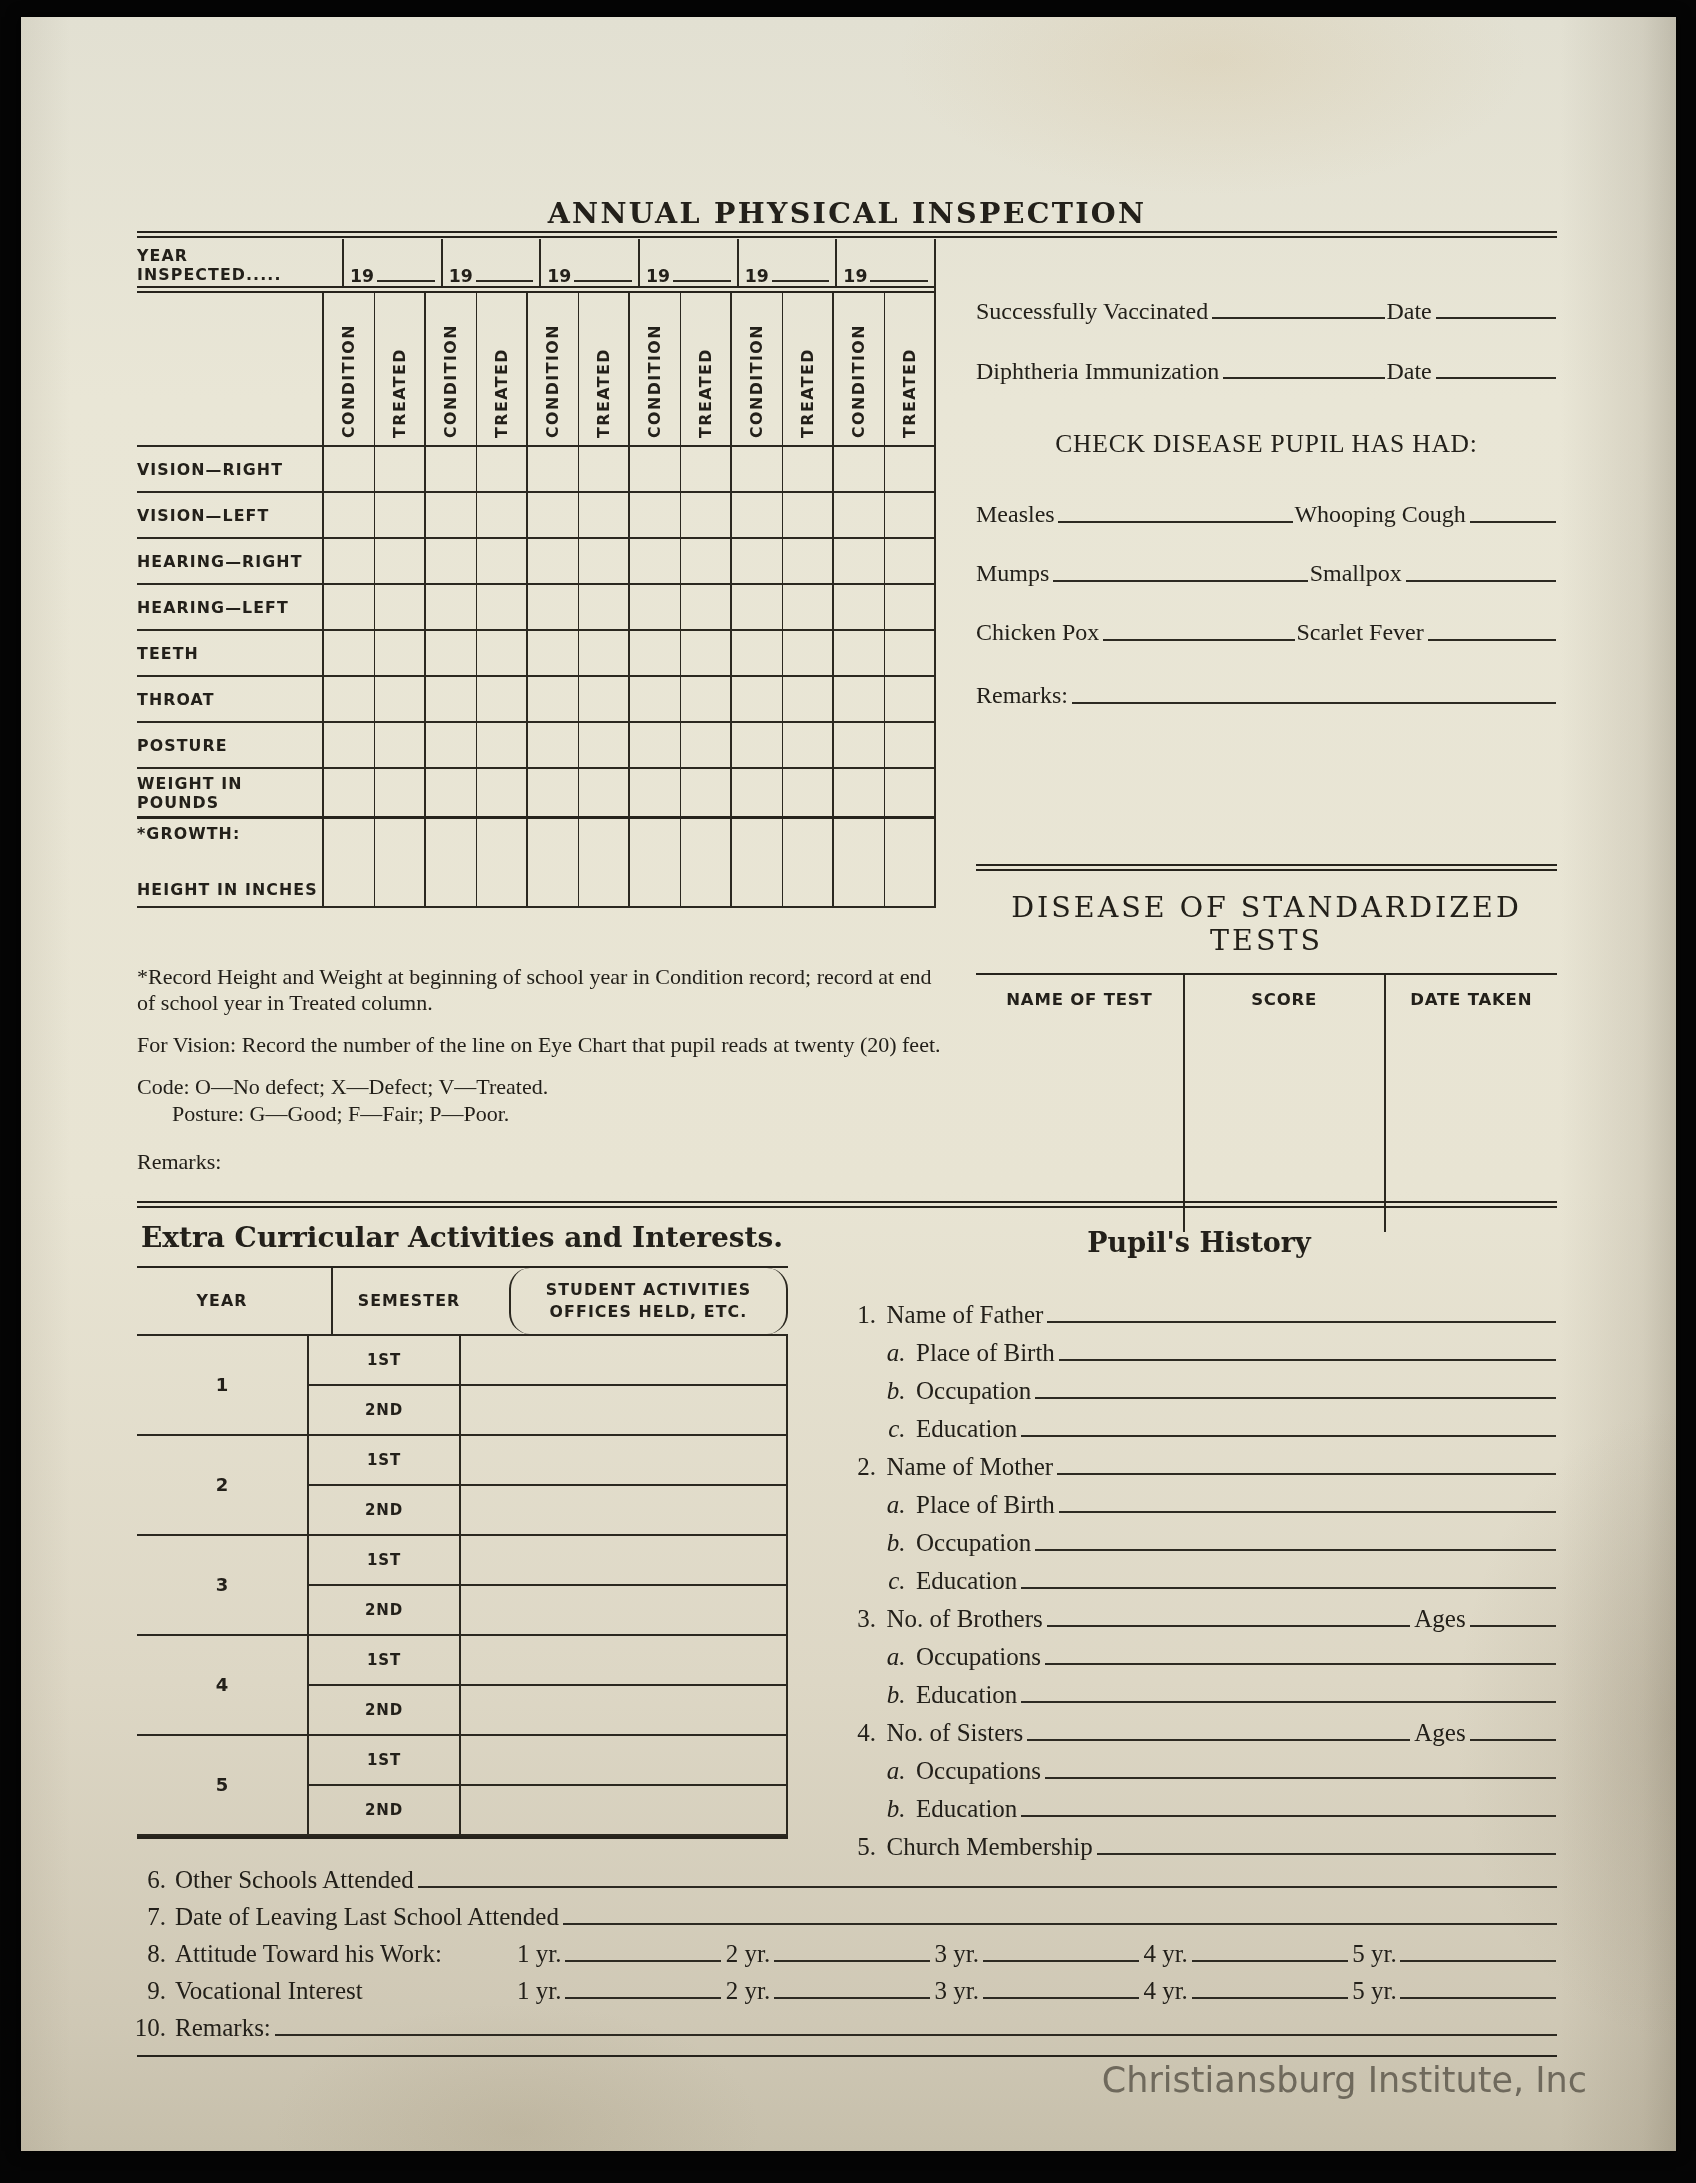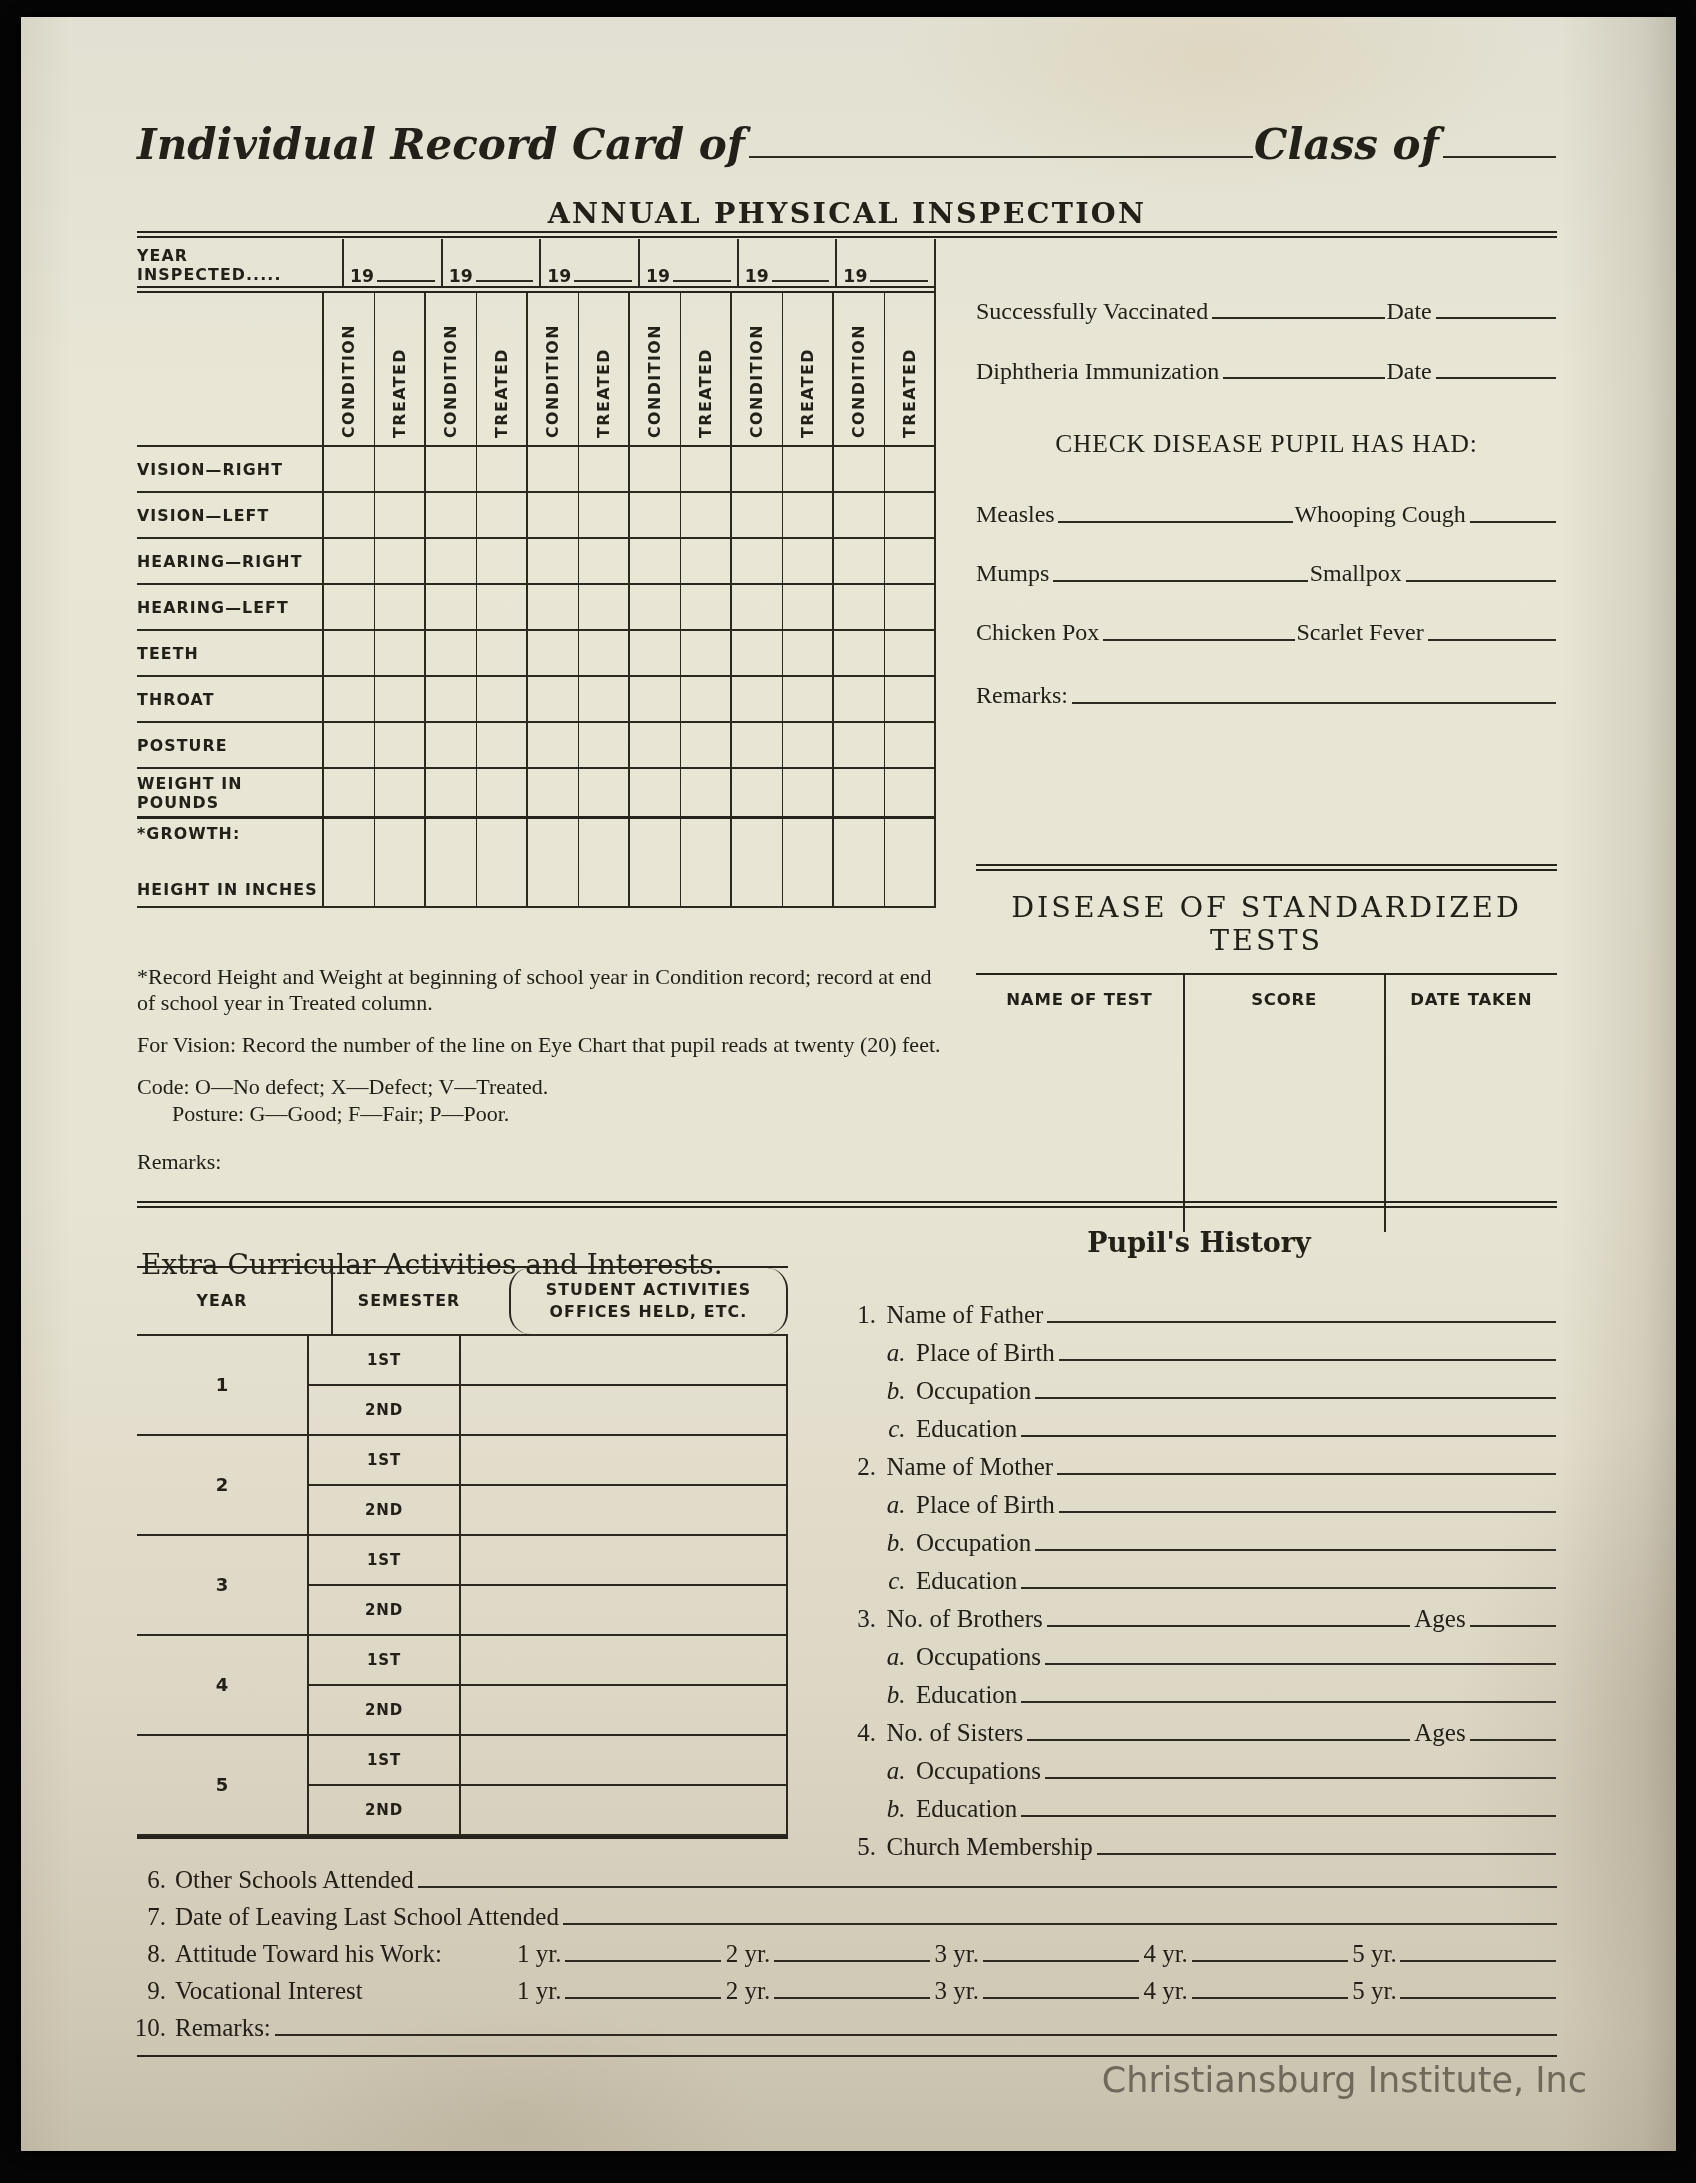--- a/index.html
+++ b/index.html
@@ -87,21 +87,21 @@
   .tests .srule{margin-top:16.5px;}
   .ttable{display:flex;height:257px;}
   .tcol{flex:0 0 35.6%;display:flex;justify-content:center;padding-top:15px;
     font-family:"DejaVu Sans",sans-serif;font-weight:700;font-size:16.5px;letter-spacing:0.8px;}
   .tcol.c2{flex:0 0 34.2%;border-left:2.3px solid #2b2820;}
   .tcol.c3{flex:1 1 auto;border-left:2.3px solid #2b2820;}
 
   .rule-mid{left:116px;top:1184px;width:1420px;}
 
   
-  .act-title{left:120px;top:1231px;font-family:"DejaVu Serif",serif;font-weight:400;font-size:28px;}
+  .act-title{left:120px;top:1204px;font-family:"DejaVu Serif",serif;font-weight:700;font-size:28px;}
   .hist-title{left:820px;top:1210px;width:716px;text-align:center;
     font-family:"DejaVu Serif",serif;font-weight:600;font-size:27px;}
 
   
   .atable{left:116px;top:1249px;width:651px;border-top:2.3px solid #26231c;}
   .ahead{display:flex;height:66px;border-bottom:2.3px solid #2b2820;
     font-family:"DejaVu Sans",sans-serif;font-weight:700;font-size:15.8px;letter-spacing:1.1px;gap:24px;}
   .ahead>div{display:flex;align-items:center;justify-content:center;text-align:center;}
   .ah1{flex:0 0 170px;}
   .ah2{flex:0 0 152px;border-left:2.3px solid #2b2820;}
@@ -133,26 +133,20 @@
 
   .rule-bottom{left:116px;top:2038px;width:1420px;}
   .watermark{right:89px;top:2043px;
     font-family:"DejaVu Sans","Liberation Sans",sans-serif;font-size:35px;color:#5f5a4e;opacity:0.85;}
 </style>
 </head>
 <body>
 
 <div class="paper">
 
-  <div class="abs titlebar">
-    <span class="script">Individual Record Card of</span>
-    <span class="fill"></span>
-    <span class="script">Class of</span>
-    <span class="fill short"></span>
-  </div>
 
   <div class="abs section-title">ANNUAL PHYSICAL INSPECTION</div>
   <div class="abs drule rule-top"></div>
 
   <div class="abs itable">
     <div class="irow ihead">
       <div class="ilabel yearlbl">YEAR INSPECTED.....</div>
       <div class="ycells">
         <div class="ycell">
             <span>19</span>

